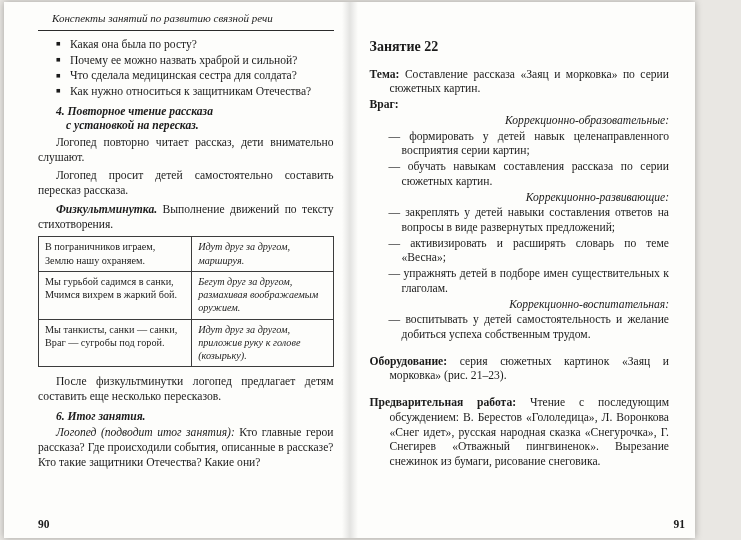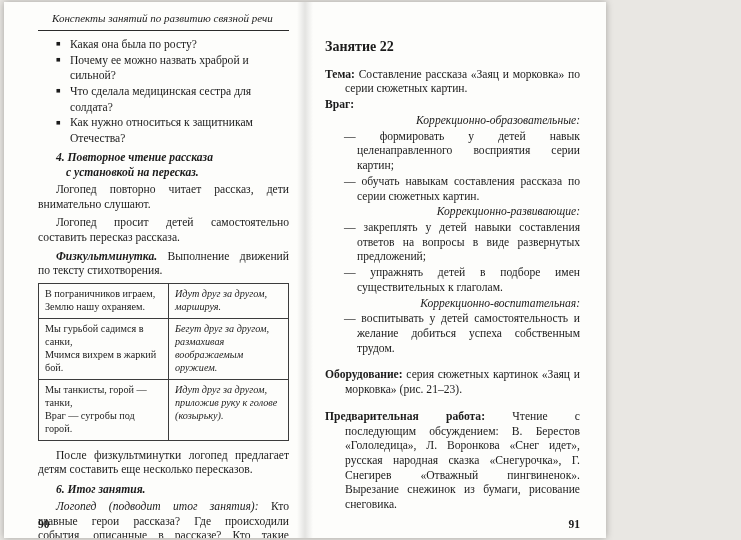--- a/index.html
+++ b/index.html
@@ -7,21 +7,21 @@
     padding: 0;
     width: 741px;
     height: 540px;
     background: #e9e7e3;
     font-family: "Liberation Serif", serif;
     color: #1b1b1b;
   }
   .stage {
     position: absolute;
     left: 4px; top: 2px;
-    width: 602px; height: 536px;
+    width: 691px; height: 536px;
     background: #fdfdfb;
     box-shadow: 0 0 7px rgba(0,0,0,.3);
     display: flex;
     overflow: hidden;
   }
   .seam {
     position: absolute;
     left: 50%; top: 0; bottom: 0;
     width: 16px;
     margin-left: -8px;
@@ -80,21 +80,21 @@
   }
   .ex-table td.verse { width: 52%; white-space: pre-line; }
   .ex-table td.action { font-style: italic; }
   .page-num {
     position: absolute;
     bottom: 6px;
     font-size: 11.5px;
     font-weight: bold;
   }
   .page.left  .page-num { left: 34px; }
-  .page.right .page-num { right: 26px; }
+  .page.right .page-num { right: 10px; }
 
   
   .lesson-title {
     font-weight: bold;
     font-size: 14px;
     margin: 26px 0 12px;
   }
   .hang {
     margin: 12px 0 1px;
     padding-left: 20px;
@@ -164,21 +164,21 @@
           <td class="verse">В пограничников играем,
 Землю нашу охраняем.</td>
           <td class="action">Идут друг за другом, маршируя.</td>
         </tr>
         <tr>
           <td class="verse">Мы гурьбой садимся в санки,
 Мчимся вихрем в жаркий бой.</td>
           <td class="action">Бегут друг за другом, размахивая воображаемым оружием.</td>
         </tr>
         <tr>
-          <td class="verse">Мы танкисты, горой — танки,
+          <td class="verse">Мы танкисты, санки — санки,
 Враг — сугробы под горой.</td>
           <td class="action">Идут друг за другом, приложив руку к голове (козырьку).</td>
         </tr>
       </tbody>
     </table>
 
     <p class="body-p">После физкультминутки логопед предлагает детям составить еще несколько пересказов.</p>
 
     <div class="sec-heading">6. Итог занятия.</div>
     <p class="body-p">
@@ -210,20 +210,24 @@
       <span>обучать навыкам составления рассказа по серии сюжетных картин.</span>
     </p>
 
     <div class="goal-h">Коррекционно-развивающие:</div>
     <p class="dash-item">
       <span>—</span>
       <span>закреплять у детей навыки составления ответов на вопросы в виде развернутых предложений;</span>
     </p>
     <p class="dash-item">
       <span>—</span>
+      <span>активизировать и расширять словарь по теме «Весна»;</span>
+    </p>
+    <p class="dash-item">
+      <span>—</span>
       <span>упражнять детей в подборе имен существительных к глаголам.</span>
     </p>
 
     <div class="goal-h">Коррекционно-воспитательная:</div>
     <p class="dash-item">
       <span>—</span>
       <span>воспитывать у детей самостоятельность и желание добиться успеха собственным трудом.</span>
     </p>
 
     <p class="hang">

